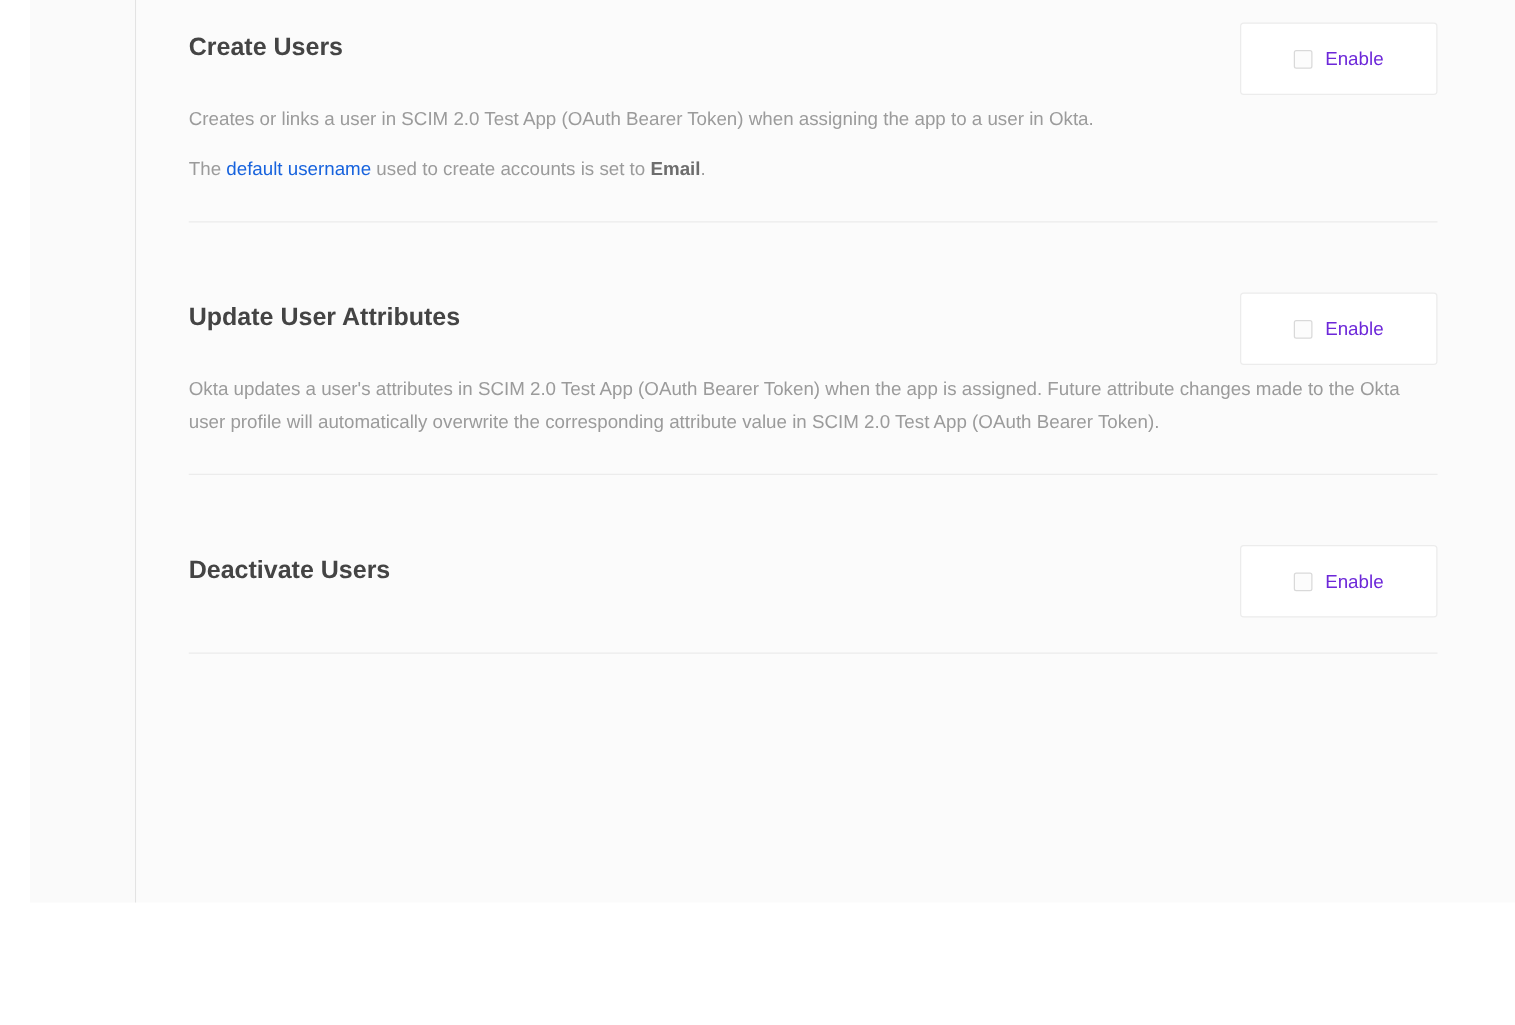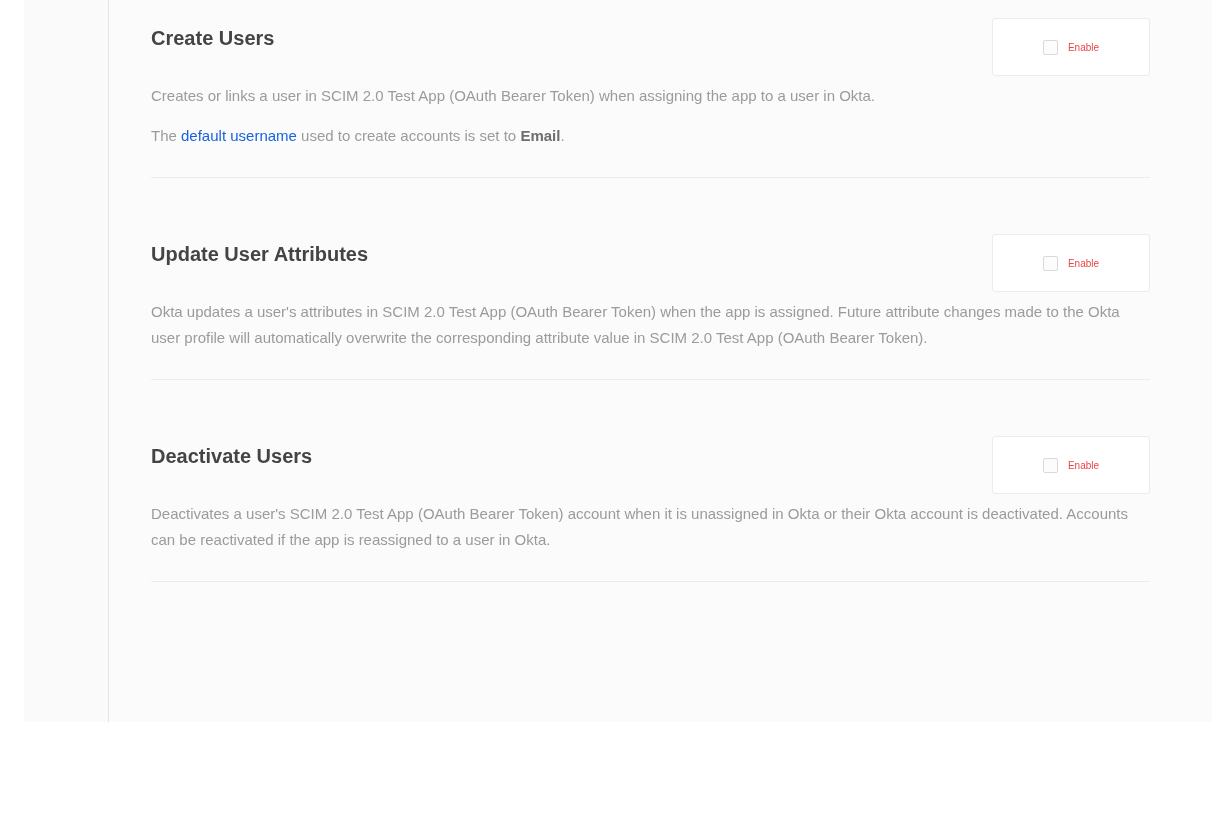--- a/index.html
+++ b/index.html
@@ -116,22 +116,22 @@
   }
   .enable-box .cb {
     width: 13px;
     height: 13px;
     border: 1px solid #d9d9d9;
     border-radius: 2px;
     background: #fcfcfc;
     display: inline-block;
   }
   .enable-box .lbl {
-    font-size: 10px;
-    color: #ef4444;
+    font-size: 15px;
+    color: #6d28d9;
   }
   .desc {
     font-size: 15px;
     line-height: 26px;
     color: #9b9b9b;
     max-width: 1000px;
     margin-top: 7px;
   }
   .desc.tight { margin-top: 14px; }
   .desc .link {
@@ -196,19 +196,18 @@
       </div>
 
       <div class="block">
         <div class="block-head">
           <div class="block-title">Deactivate Users</div>
           <div class="enable-box">
             <span class="cb"></span>
             <span class="lbl">Enable</span>
           </div>
         </div>
-        <div class="desc">Deactivates a user's SCIM 2.0 Test App (OAuth Bearer Token) account when it is unassigned in Okta or their Okta account is deactivated. Accounts can be reactivated if the app is reassigned to a user in Okta.</div>
         <div class="divider"></div>
       </div>
 
     </div>
   </div>
 </div>
 
 </body></html>

